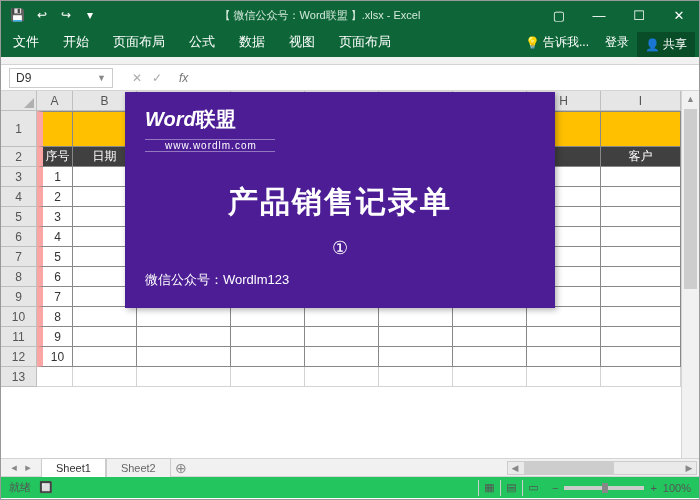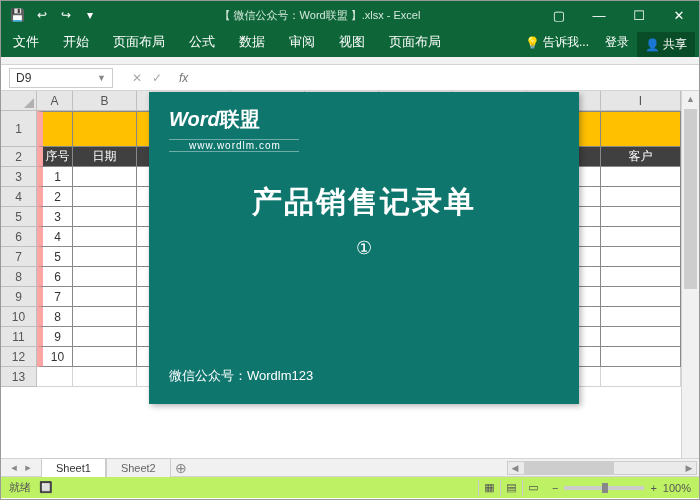--- a/index.html
+++ b/index.html
@@ -33,38 +33,38 @@
 .rh.tall{height:36px}
 .cells{position:absolute;left:36px;top:20px}
 .row{display:flex;height:20px}
 .row.tall{height:36px}
 .cell{border-right:1px solid #d4d4d4;border-bottom:1px solid #d4d4d4;display:flex;align-items:center;justify-content:center;font-size:12px;position:relative}
 .cell.b{border-right:1px solid #888;border-bottom:1px solid #888}
 .cell.bt{border-top:1px solid #888}
 .cell.bl{border-left:6px solid #fca5a5}
 .gold{background:#ffc000}
 .dark{background:#404040;color:#fff}
-.overlay{position:absolute;left:148px;top:1px;width:430px;height:312px;background:#0f766e;color:#fff;box-shadow:2px 2px 6px rgba(0,0,0,0.3)}
+.overlay{position:absolute;left:124px;top:1px;width:430px;height:216px;background:#4c1d95;color:#fff;box-shadow:2px 2px 6px rgba(0,0,0,0.3)}
 .ov-logo{padding:14px 20px 4px;font-size:20px;font-weight:bold;font-style:italic}
 .ov-logo .lm{font-style:normal}
 .ov-url{padding:0 20px;font-size:10px;letter-spacing:1px;border-top:1px solid rgba(255,255,255,0.4);border-bottom:1px solid rgba(255,255,255,0.4);width:130px;margin-left:20px;margin-top:2px}
 .ov-title{text-align:center;font-size:30px;font-weight:bold;margin-top:30px;letter-spacing:2px}
 .ov-num{text-align:center;font-size:18px;margin-top:14px}
 .ov-sub{padding:3px 20px;font-size:13px;position:absolute;bottom:16px}
 .hscroll{height:18px;background:#f1f1f1;border-top:1px solid #d4d4d4;display:flex;align-items:center;font-size:11px}
 .tabscroll{display:flex;gap:0;padding:0 6px;color:#888}
 .tabscroll span{width:14px;text-align:center}
 .stab{padding:3px 14px;border:1px solid #ccc;background:#fff;border-bottom:none;margin-top:-1px}
 .stab.inactive{background:#f1f1f1;color:#666}
 .addtab{width:20px;text-align:center;color:#888;font-size:14px}
 .hs-spacer{flex:1}
 .hs-track{width:190px;height:14px;background:#eaeaea;border:1px solid #ccc;display:flex;align-items:center;margin-right:2px}
 .hs-arrow{width:14px;text-align:center;color:#888;font-size:9px}
 .hs-thumb{flex:0 0 90px;height:12px;background:#cdcdcd;margin-left:2px}
-.statusbar{height:22px;background:#bef264;border-top:1px solid #d4d4d4;display:flex;align-items:center;font-size:11px;color:#555;padding:0 8px}
+.statusbar{height:22px;background:#22c55e;border-top:1px solid #d4d4d4;display:flex;align-items:center;font-size:11px;color:#555;padding:0 8px}
 .sb-spacer{flex:1}
 .sb-icon{width:22px;height:16px;display:flex;align-items:center;justify-content:center;border-left:1px solid #ccc}
 .sb-zoom{display:flex;align-items:center;gap:6px;margin-left:8px}
 .sb-slider{width:80px;height:4px;background:#ccc;position:relative}
 .sb-slider::after{content:"";position:absolute;left:38px;top:-3px;width:6px;height:10px;background:#888}
 .vscroll{position:absolute;right:0;top:0;width:18px;height:100%;background:#f1f1f1;border-left:1px solid #d4d4d4}
 .vs-arrow{height:16px;display:flex;align-items:center;justify-content:center;color:#888;font-size:9px}
 .vs-thumb{margin:2px;height:180px;background:#cdcdcd}
 </style>
 </head>
@@ -85,21 +85,20 @@
     <span class="tb-rbtn">✕</span>
   </div>
 </div>
 
 <div class="ribbon">
   <div class="tab file">文件</div>
   <div class="tab">开始</div>
   <div class="tab">页面布局</div>
   <div class="tab">公式</div>
   <div class="tab">数据</div>
-  <div class="tab">审阅</div>
   <div class="tab">视图</div>
   <div class="tab">页面布局</div>
   <div class="spacer"></div>
   <div class="rbtn">
       <span>💡</span>
       <span>告诉我...</span>
     </div>
   <div class="rbtn">登录</div>
   <div class="rbtn share">
       <span>👤</span>

